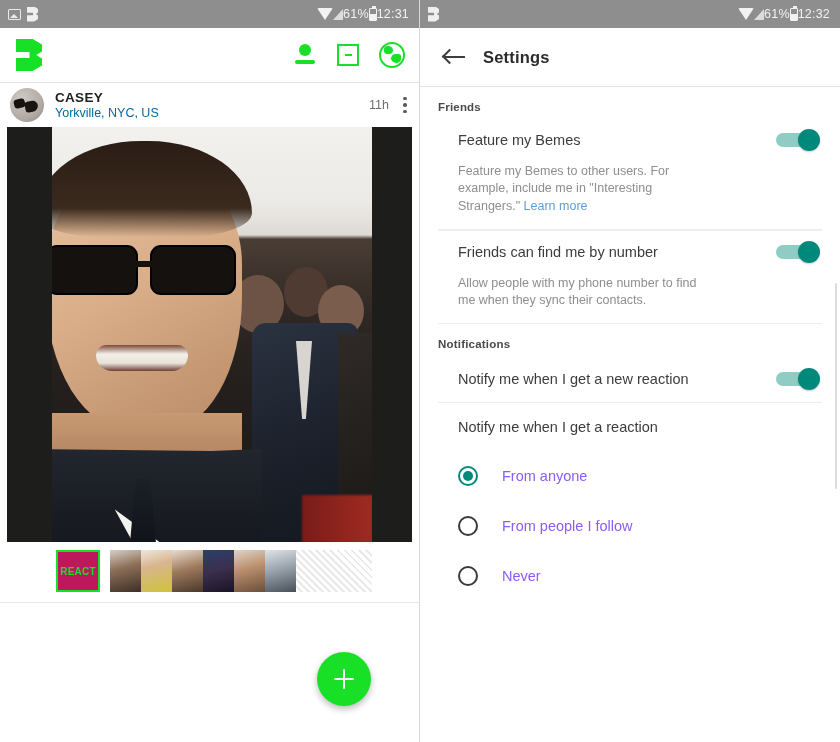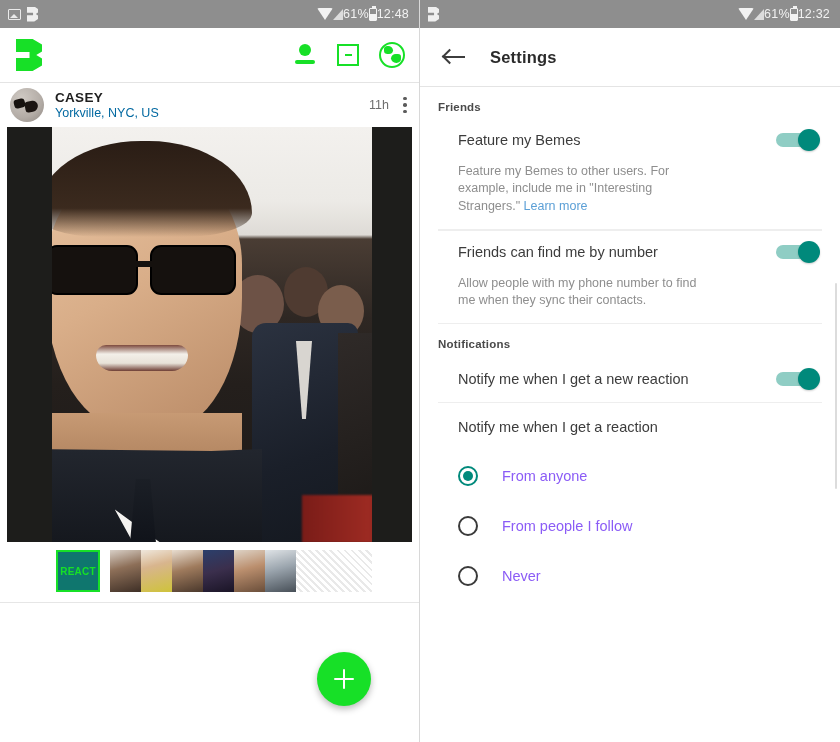--- a/index.html
+++ b/index.html
@@ -208,21 +208,21 @@
     background: linear-gradient(to bottom, #1b1f26 0%, #10131a 100%);
     clip-path: polygon(22% 0, 78% 0, 100% 100%, 0 100%);
   }
 
   
   .react-strip {
     margin-top: 8px; height: 42px; display: flex; align-items: stretch;
     padding-left: 56px;
   }
   .react-btn {
-    width: 44px; border: 2px solid #17e027; background: #0f766e;
+    width: 44px; border: 2px solid #17e027; background: #be185d;
     display: flex; align-items: center; justify-content: center;
     font-size: 10px; font-weight: bold; color: #17e027; letter-spacing: .2px;
   }
   .react-thumbs { display: flex; margin-left: 10px; }
   .rt { width: 31px; height: 42px; }
   .rt1 { background: linear-gradient(165deg,#d8cfc6 0%,#8d6f58 42%,#3e2f26 100%); }
   .rt2 { background: linear-gradient(165deg,#efe7dc 0%,#d8b58e 38%,#cfc33a 100%); }
   .rt3 { background: linear-gradient(165deg,#e8ddd0 0%,#9f7b5d 45%,#4a382c 100%); }
   .rt4 { background: linear-gradient(165deg,#2b3f6b 0%,#3b2f4d 48%,#1a1426 100%); }
   .rt5 { background: linear-gradient(165deg,#ded3c6 0%,#bb8f6e 44%,#6a4e3a 100%); }
@@ -253,21 +253,21 @@
   .ic-back { width: 22px; height: 18px; position: relative; flex: 0 0 auto; }
   .ic-back::before {
     content: ""; position: absolute; left: 0; top: 8px; width: 21px; height: 2px; background: #3d3d3d;
   }
   .ic-back::after {
     content: ""; position: absolute; left: 0; top: 3px; width: 9px; height: 9px;
     border-left: 2px solid #3d3d3d; border-bottom: 2px solid #3d3d3d;
     transform: rotate(45deg);
   }
   .settings-title {
-    margin-left: 24px; font-size: 16.5px; font-weight: bold; color: #2b2b2b; letter-spacing: .2px;
+    margin-left: 17px; font-size: 16.5px; font-weight: bold; color: #2b2b2b; letter-spacing: .2px;
   }
   .settings-body { position: relative; height: 655px; }
   .section-label {
     font-size: 11.5px; font-weight: bold; color: #4a4a4a;
     padding: 14px 0 6px 18px; letter-spacing: .2px;
   }
   .srow { padding: 0 20px 0 38px; }
   .srow-top {
     display: flex; align-items: center; min-height: 42px;
   }
@@ -317,21 +317,21 @@
     <div class="statusbar">
       <div class="sb-left">
         <span class="ic-screenshot"></span>
         <span class="ic-bapp"></span>
       </div>
       <div class="sb-right">
         <span class="ic-wifi"></span>
         <span class="ic-signal"></span>
         <span class="sb-text">61%</span>
         <span class="ic-battery"></span>
-        <span class="sb-text">12:48</span>
+        <span class="sb-text">12:31</span>
       </div>
     </div>
 
     <div class="appbar">
       <div class="logo-b"></div>
       <div class="appbar-actions">
         <div class="ic-person"></div>
         <div class="ic-square">
             <i></i>
           </div>

